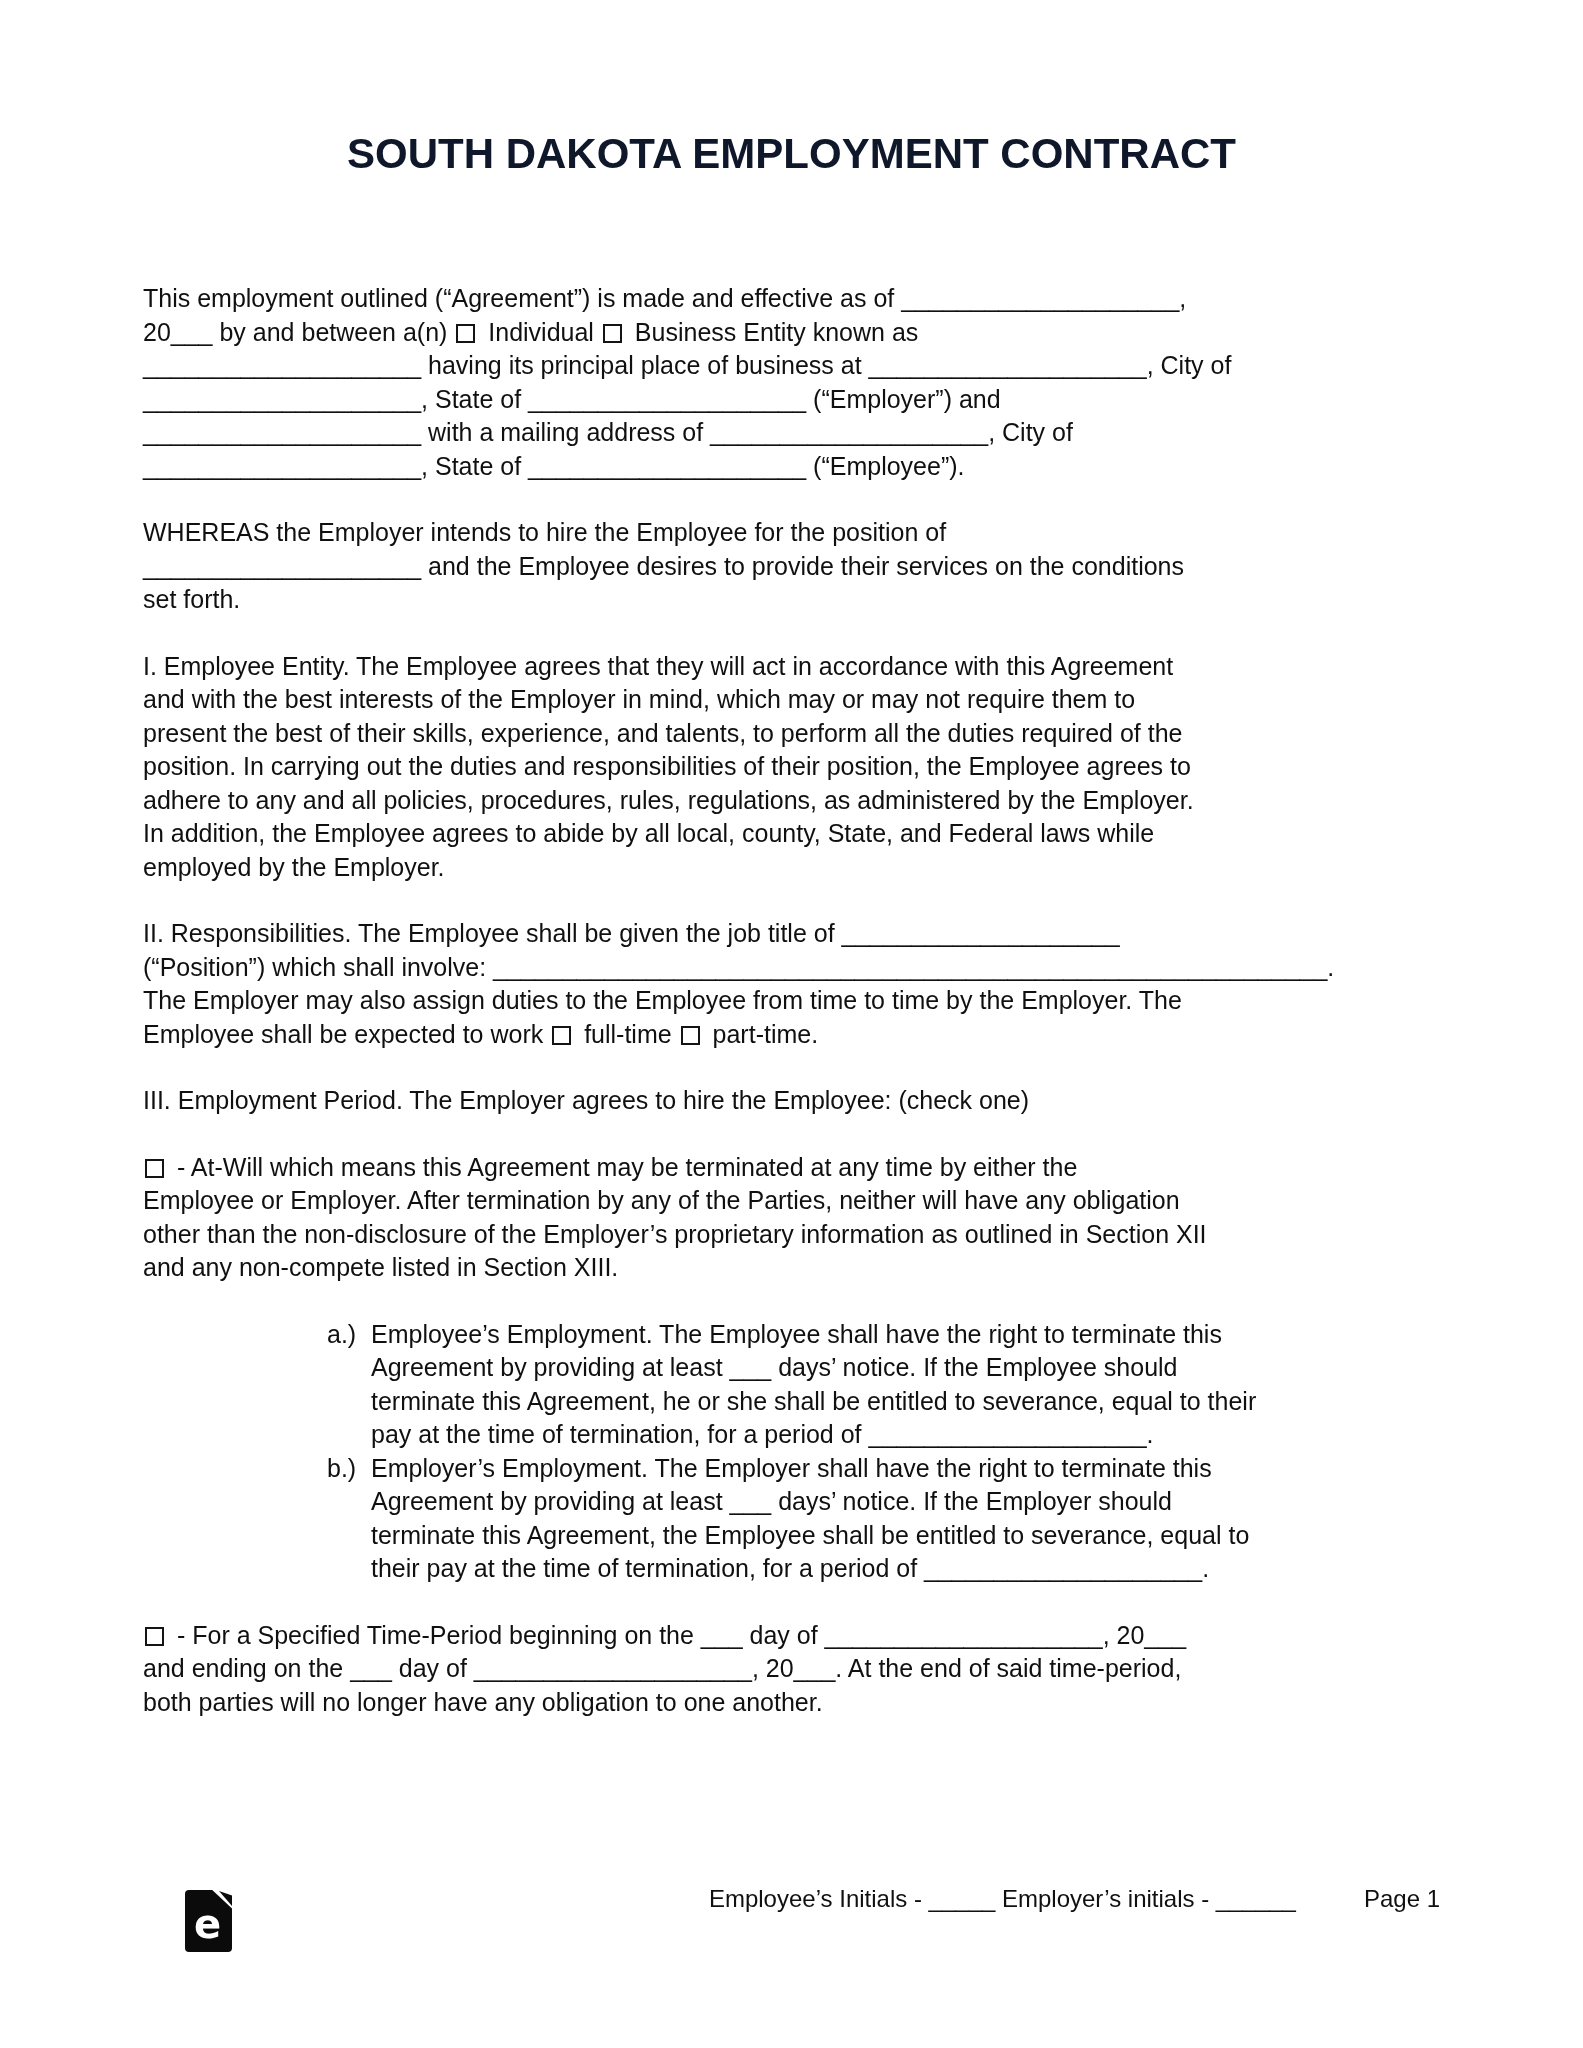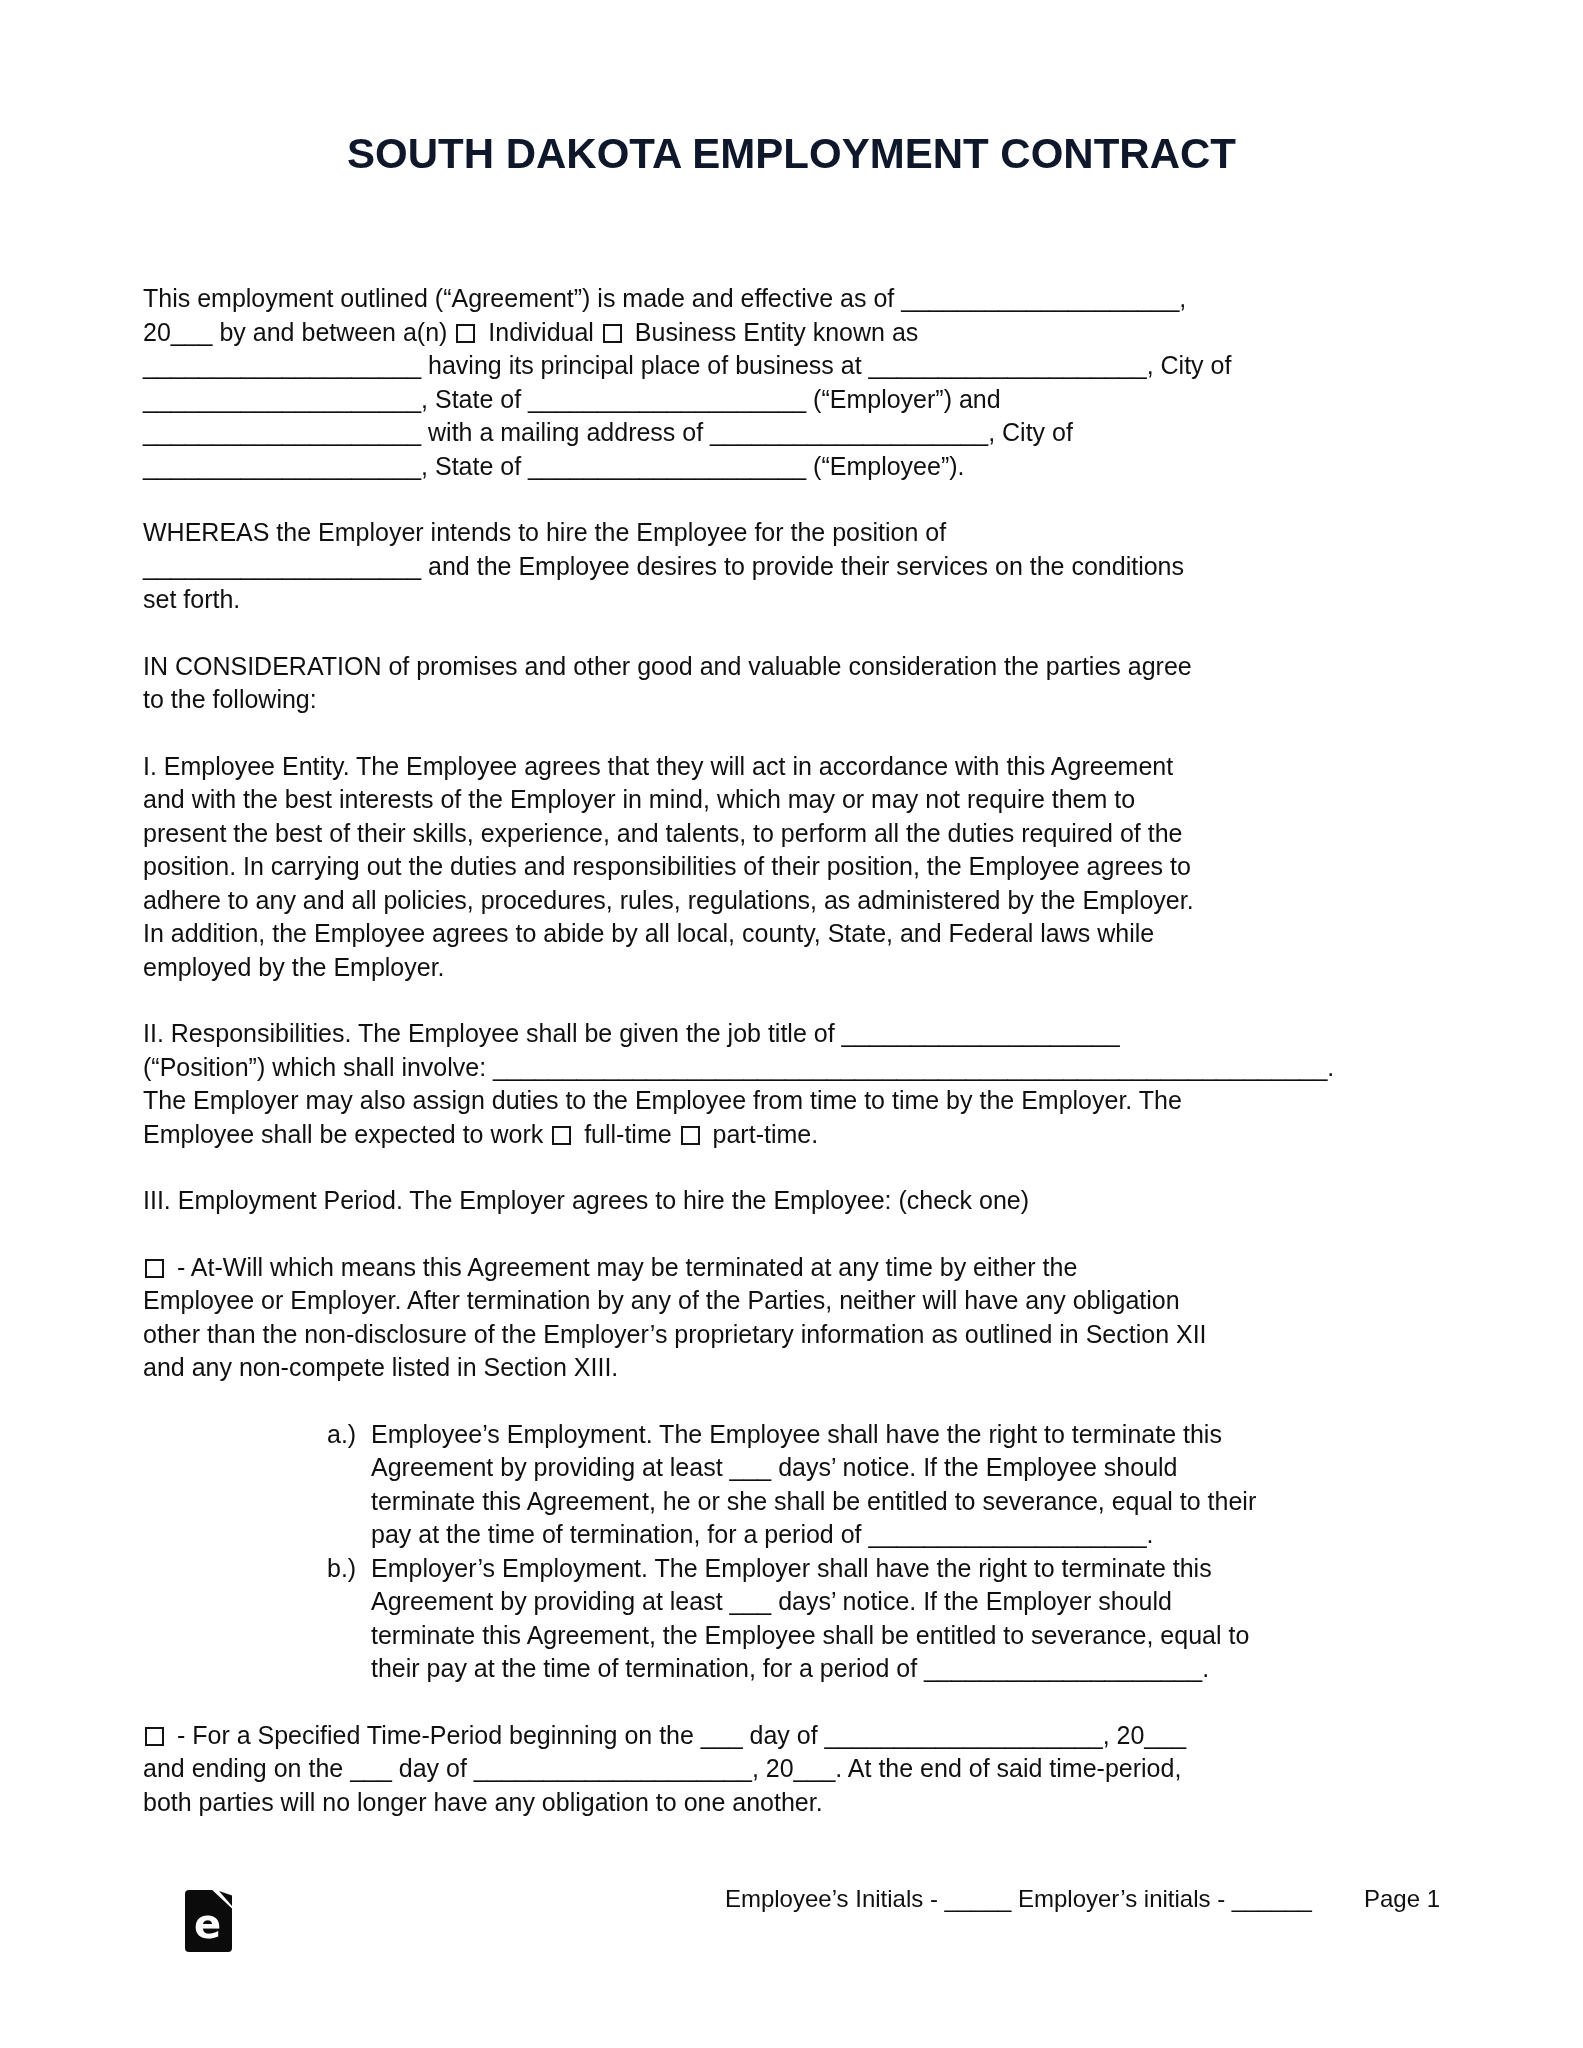--- a/index.html
+++ b/index.html
@@ -60,21 +60,21 @@
     clip-path:polygon(0 0, 100% 30%, 100% 100%);
   }
   .logo-letter {
     position:absolute; left:0; right:2px; top:14px;
     text-align:center;
     font-family:"DejaVu Sans","Liberation Sans",sans-serif;
     font-weight:700;
     font-size:40px; line-height:40px;
     color:#ffffff;
   }
-  .footer-right { margin-left:auto; display:flex; align-items:baseline; gap:52px; }
+  .footer-right { margin-left:auto; display:flex; align-items:baseline; gap:68px; }
 </style>
 </head>
 <body>
 
 <div class="page">
 
   <h1 class="title">SOUTH DAKOTA EMPLOYMENT CONTRACT</h1>
 
   <div class="content">
 
@@ -82,22 +82,20 @@
 20___ by and between a(n) </span><span class="cb"></span><span> </span><span class="b">Individual</span><span> </span><span class="cb"></span><span> </span><span class="b">Business Entity</span><span> known as
 ____________________ having its principal place of business at ____________________, City of
 ____________________, State of ____________________ (“Employer”) and
 ____________________ with a mailing address of ____________________, City of
 ____________________, State of ____________________ (“Employee”).</span></p>
 
     <p class="para"><span>WHEREAS the Employer intends to hire the Employee for the position of
 ____________________ and the Employee desires to provide their services on the conditions
 set forth.</span></p>
 
-    <p class="para"><span>IN CONSIDERATION of promises and other good and valuable consideration the parties agree
-to the following:</span></p>
 
     <p class="para"><span class="b">I. Employee Entity</span><span>. The Employee agrees that they will act in accordance with this Agreement
 and with the best interests of the Employer in mind, which may or may not require them to
 present the best of their skills, experience, and talents, to perform all the duties required of the
 position. In carrying out the duties and responsibilities of their position, the Employee agrees to
 adhere to any and all policies, procedures, rules, regulations, as administered by the Employer.
 In addition, the Employee agrees to abide by all local, county, State, and Federal laws while
 employed by the Employer.</span></p>
 
     <p class="para"><span class="b">II. Responsibilities</span><span>. The Employee shall be given the job title of ____________________

